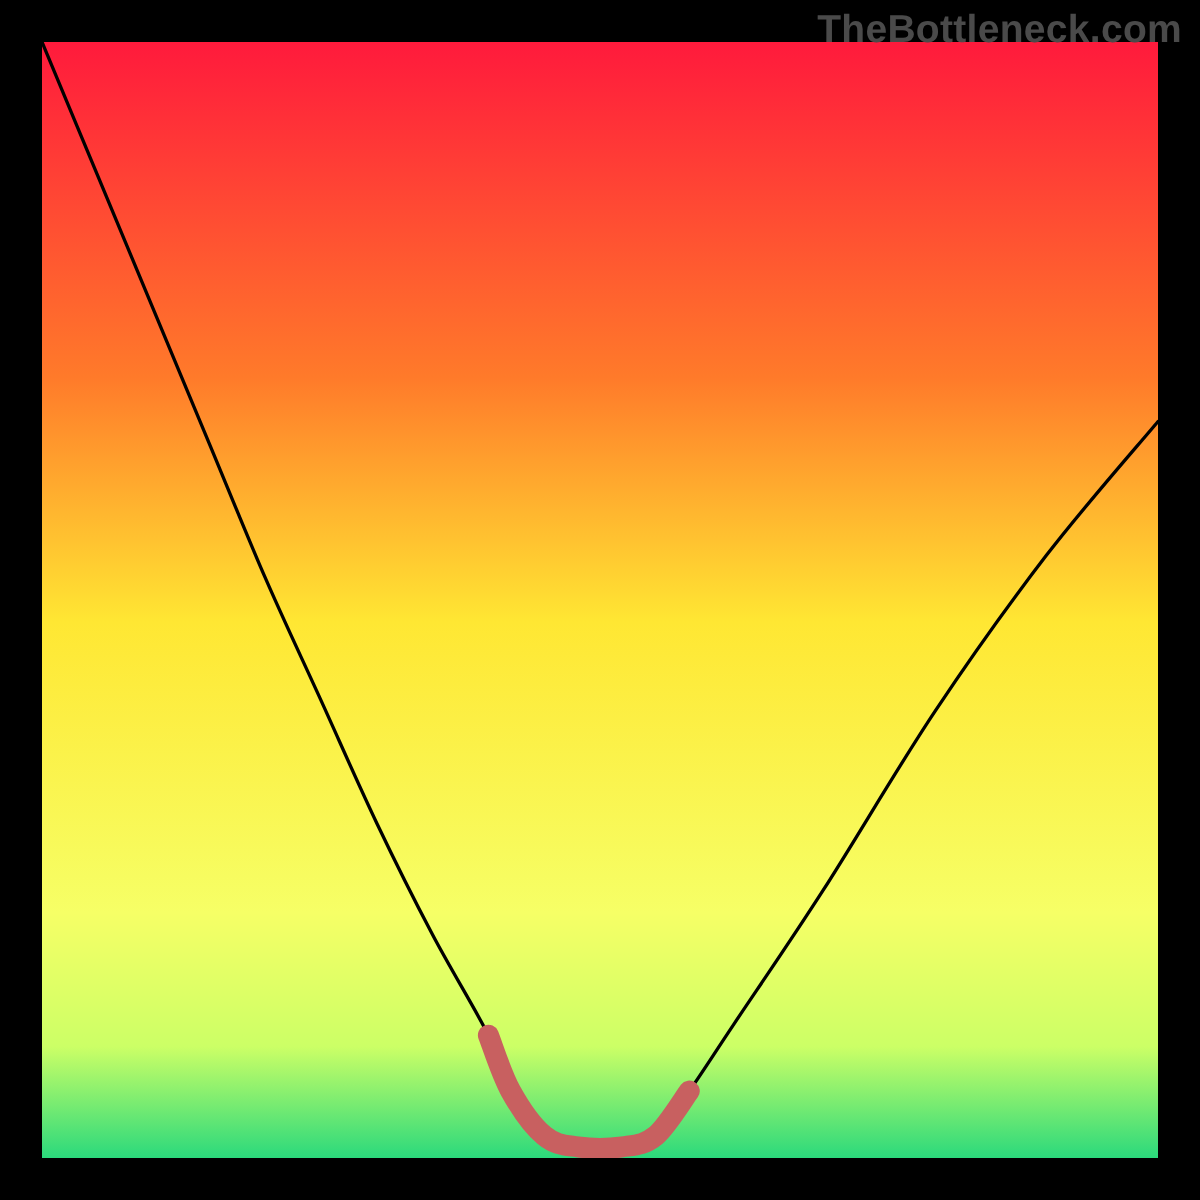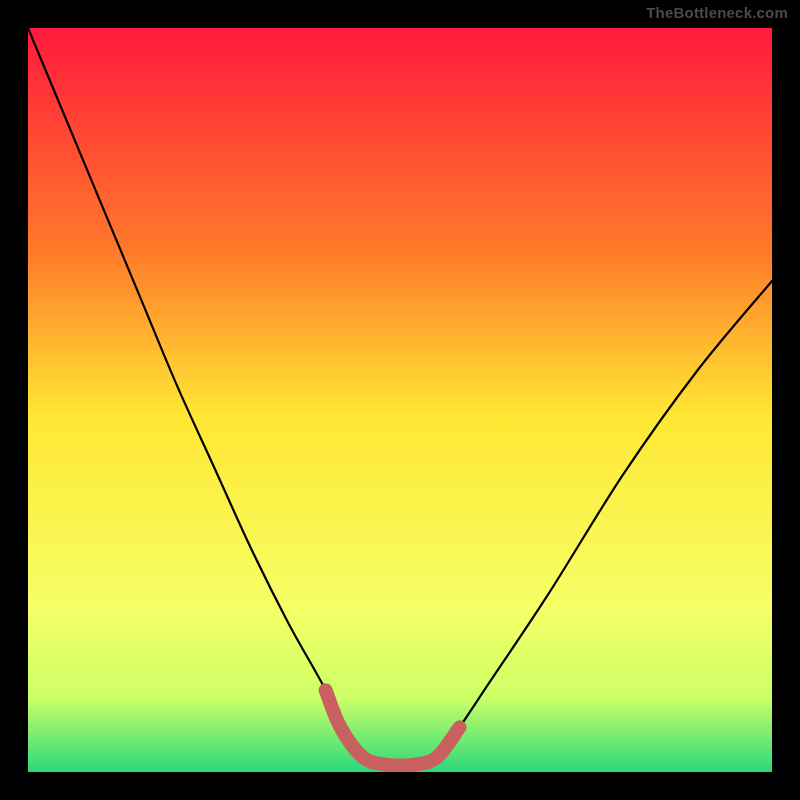--- a/index.html
+++ b/index.html
@@ -15,21 +15,21 @@
     position: relative;
     width: 800px;
     height: 800px;
     background: #000;
   }
   .watermark {
     position: absolute;
     top: 4px;
     right: 12px;
     color: #4a4a4a;
-    font-size: 15px;
+    font-size: 26px;
     font-weight: 600;
     letter-spacing: 0.2px;
     z-index: 20;
     user-select: none;
   }
   .plot-svg {
     position: absolute;
     left: 0;
     top: 0;
     width: 800px;

